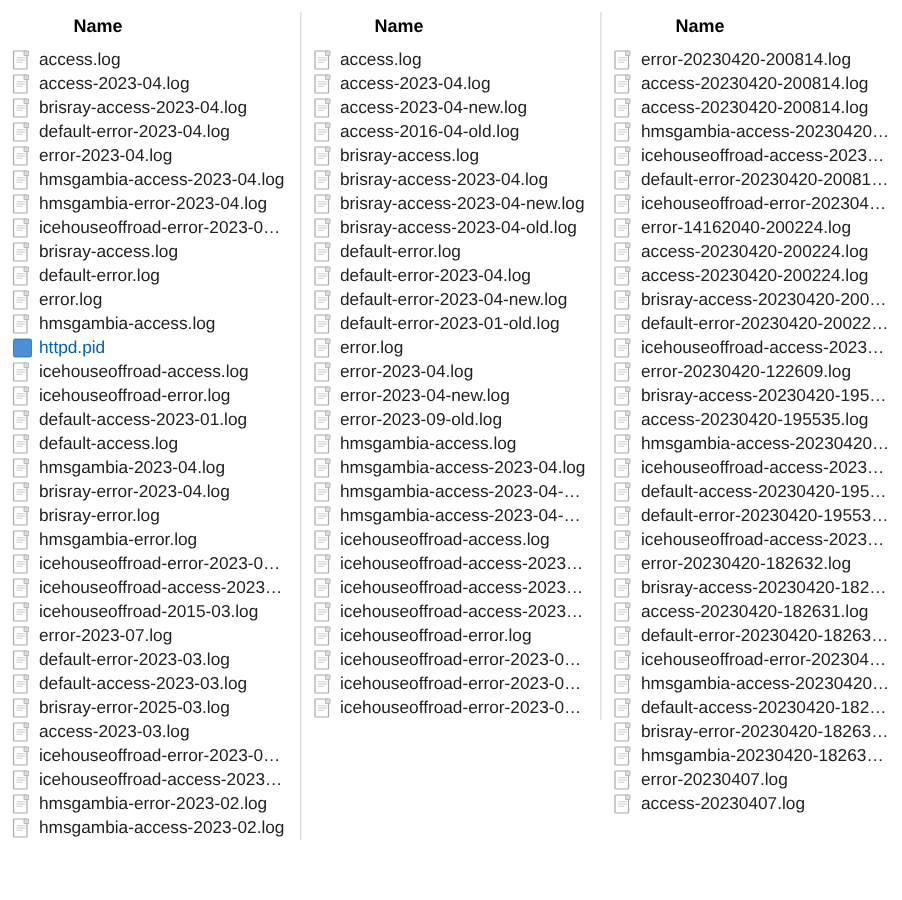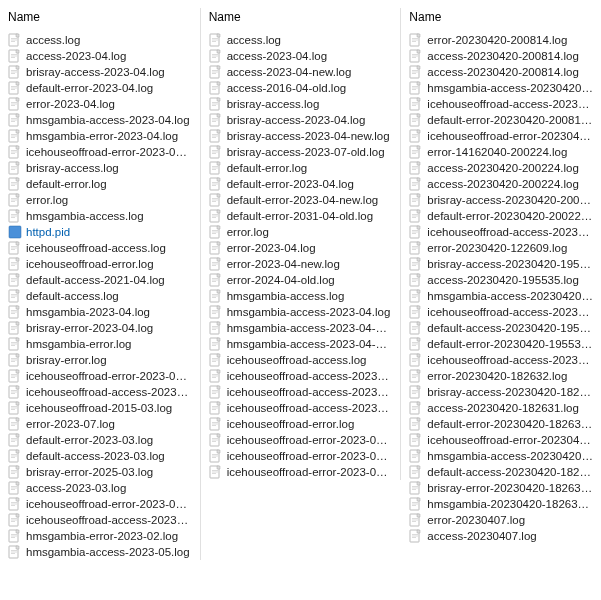--- a/index.html
+++ b/index.html
@@ -21,25 +21,26 @@
     .column {
       flex: 1;
       min-width: 0;
       padding: 0 4px;
       border-right: 1px solid #e0e0e0;
     }
     .column:last-child {
       border-right: none;
     }
     .column-header {
-      font-weight: normal;
+      font-weight: bold;
       font-size: 12px;
       color: #000;
       padding: 2px 4px 6px 4px;
       margin-bottom: 2px;
+      margin-left: 41px;
     }
     .file-item {
       display: flex;
       align-items: center;
       padding: 1px 4px;
       cursor: pointer;
       white-space: nowrap;
       overflow: hidden;
       text-overflow: ellipsis;
     }
@@ -222,21 +223,21 @@
         <span class="file-name">icehouseoffroad-error.log</span>
       </div>
       <div class="file-item">
         <span class="file-icon"><svg viewBox="0 0 14 14" xmlns="http://www.w3.org/2000/svg">
     <rect x="1" y="1" width="9" height="12" rx="0.5" fill="#ffffff" stroke="#aaaaaa" stroke-width="0.8"></rect>
     <polyline points="8,1 11,1 11,4 8,4 8,1" fill="#dddddd" stroke="#aaaaaa" stroke-width="0.5"></polyline>
     <line x1="3" y1="5.5" x2="9" y2="5.5" stroke="#cccccc" stroke-width="0.7"></line>
     <line x1="3" y1="7" x2="9" y2="7" stroke="#cccccc" stroke-width="0.7"></line>
     <line x1="3" y1="8.5" x2="7" y2="8.5" stroke="#cccccc" stroke-width="0.7"></line>
   </svg></span>
-        <span class="file-name">default-access-2021-04.log</span>
+        <span class="file-name">default-access-2023-01.log</span>
       </div>
       <div class="file-item">
         <span class="file-icon"><svg viewBox="0 0 14 14" xmlns="http://www.w3.org/2000/svg">
     <rect x="1" y="1" width="9" height="12" rx="0.5" fill="#ffffff" stroke="#aaaaaa" stroke-width="0.8"></rect>
     <polyline points="8,1 11,1 11,4 8,4 8,1" fill="#dddddd" stroke="#aaaaaa" stroke-width="0.5"></polyline>
     <line x1="3" y1="5.5" x2="9" y2="5.5" stroke="#cccccc" stroke-width="0.7"></line>
     <line x1="3" y1="7" x2="9" y2="7" stroke="#cccccc" stroke-width="0.7"></line>
     <line x1="3" y1="8.5" x2="7" y2="8.5" stroke="#cccccc" stroke-width="0.7"></line>
   </svg></span>
         <span class="file-name">default-access.log</span>
@@ -262,40 +263,40 @@
         <span class="file-name">brisray-error-2023-04.log</span>
       </div>
       <div class="file-item">
         <span class="file-icon"><svg viewBox="0 0 14 14" xmlns="http://www.w3.org/2000/svg">
     <rect x="1" y="1" width="9" height="12" rx="0.5" fill="#ffffff" stroke="#aaaaaa" stroke-width="0.8"></rect>
     <polyline points="8,1 11,1 11,4 8,4 8,1" fill="#dddddd" stroke="#aaaaaa" stroke-width="0.5"></polyline>
     <line x1="3" y1="5.5" x2="9" y2="5.5" stroke="#cccccc" stroke-width="0.7"></line>
     <line x1="3" y1="7" x2="9" y2="7" stroke="#cccccc" stroke-width="0.7"></line>
     <line x1="3" y1="8.5" x2="7" y2="8.5" stroke="#cccccc" stroke-width="0.7"></line>
   </svg></span>
+        <span class="file-name">brisray-error.log</span>
+      </div>
+      <div class="file-item">
+        <span class="file-icon"><svg viewBox="0 0 14 14" xmlns="http://www.w3.org/2000/svg">
+    <rect x="1" y="1" width="9" height="12" rx="0.5" fill="#ffffff" stroke="#aaaaaa" stroke-width="0.8"></rect>
+    <polyline points="8,1 11,1 11,4 8,4 8,1" fill="#dddddd" stroke="#aaaaaa" stroke-width="0.5"></polyline>
+    <line x1="3" y1="5.5" x2="9" y2="5.5" stroke="#cccccc" stroke-width="0.7"></line>
+    <line x1="3" y1="7" x2="9" y2="7" stroke="#cccccc" stroke-width="0.7"></line>
+    <line x1="3" y1="8.5" x2="7" y2="8.5" stroke="#cccccc" stroke-width="0.7"></line>
+  </svg></span>
         <span class="file-name">hmsgambia-error.log</span>
       </div>
       <div class="file-item">
         <span class="file-icon"><svg viewBox="0 0 14 14" xmlns="http://www.w3.org/2000/svg">
     <rect x="1" y="1" width="9" height="12" rx="0.5" fill="#ffffff" stroke="#aaaaaa" stroke-width="0.8"></rect>
     <polyline points="8,1 11,1 11,4 8,4 8,1" fill="#dddddd" stroke="#aaaaaa" stroke-width="0.5"></polyline>
     <line x1="3" y1="5.5" x2="9" y2="5.5" stroke="#cccccc" stroke-width="0.7"></line>
     <line x1="3" y1="7" x2="9" y2="7" stroke="#cccccc" stroke-width="0.7"></line>
     <line x1="3" y1="8.5" x2="7" y2="8.5" stroke="#cccccc" stroke-width="0.7"></line>
   </svg></span>
-        <span class="file-name">brisray-error.log</span>
-      </div>
-      <div class="file-item">
-        <span class="file-icon"><svg viewBox="0 0 14 14" xmlns="http://www.w3.org/2000/svg">
-    <rect x="1" y="1" width="9" height="12" rx="0.5" fill="#ffffff" stroke="#aaaaaa" stroke-width="0.8"></rect>
-    <polyline points="8,1 11,1 11,4 8,4 8,1" fill="#dddddd" stroke="#aaaaaa" stroke-width="0.5"></polyline>
-    <line x1="3" y1="5.5" x2="9" y2="5.5" stroke="#cccccc" stroke-width="0.7"></line>
-    <line x1="3" y1="7" x2="9" y2="7" stroke="#cccccc" stroke-width="0.7"></line>
-    <line x1="3" y1="8.5" x2="7" y2="8.5" stroke="#cccccc" stroke-width="0.7"></line>
-  </svg></span>
         <span class="file-name">icehouseoffroad-error-2023-03.log</span>
       </div>
       <div class="file-item">
         <span class="file-icon"><svg viewBox="0 0 14 14" xmlns="http://www.w3.org/2000/svg">
     <rect x="1" y="1" width="9" height="12" rx="0.5" fill="#ffffff" stroke="#aaaaaa" stroke-width="0.8"></rect>
     <polyline points="8,1 11,1 11,4 8,4 8,1" fill="#dddddd" stroke="#aaaaaa" stroke-width="0.5"></polyline>
     <line x1="3" y1="5.5" x2="9" y2="5.5" stroke="#cccccc" stroke-width="0.7"></line>
     <line x1="3" y1="7" x2="9" y2="7" stroke="#cccccc" stroke-width="0.7"></line>
     <line x1="3" y1="8.5" x2="7" y2="8.5" stroke="#cccccc" stroke-width="0.7"></line>
   </svg></span>
@@ -392,21 +393,21 @@
         <span class="file-name">hmsgambia-error-2023-02.log</span>
       </div>
       <div class="file-item">
         <span class="file-icon"><svg viewBox="0 0 14 14" xmlns="http://www.w3.org/2000/svg">
     <rect x="1" y="1" width="9" height="12" rx="0.5" fill="#ffffff" stroke="#aaaaaa" stroke-width="0.8"></rect>
     <polyline points="8,1 11,1 11,4 8,4 8,1" fill="#dddddd" stroke="#aaaaaa" stroke-width="0.5"></polyline>
     <line x1="3" y1="5.5" x2="9" y2="5.5" stroke="#cccccc" stroke-width="0.7"></line>
     <line x1="3" y1="7" x2="9" y2="7" stroke="#cccccc" stroke-width="0.7"></line>
     <line x1="3" y1="8.5" x2="7" y2="8.5" stroke="#cccccc" stroke-width="0.7"></line>
   </svg></span>
-        <span class="file-name">hmsgambia-access-2023-05.log</span>
+        <span class="file-name">hmsgambia-access-2023-02.log</span>
       </div>
     </div>
     <div class="column">
       <div class="column-header">Name</div>
       <div class="file-item">
         <span class="file-icon"><svg viewBox="0 0 14 14" xmlns="http://www.w3.org/2000/svg">
     <rect x="1" y="1" width="9" height="12" rx="0.5" fill="#ffffff" stroke="#aaaaaa" stroke-width="0.8"></rect>
     <polyline points="8,1 11,1 11,4 8,4 8,1" fill="#dddddd" stroke="#aaaaaa" stroke-width="0.5"></polyline>
     <line x1="3" y1="5.5" x2="9" y2="5.5" stroke="#cccccc" stroke-width="0.7"></line>
     <line x1="3" y1="7" x2="9" y2="7" stroke="#cccccc" stroke-width="0.7"></line>
@@ -475,21 +476,21 @@
         <span class="file-name">brisray-access-2023-04-new.log</span>
       </div>
       <div class="file-item">
         <span class="file-icon"><svg viewBox="0 0 14 14" xmlns="http://www.w3.org/2000/svg">
     <rect x="1" y="1" width="9" height="12" rx="0.5" fill="#ffffff" stroke="#aaaaaa" stroke-width="0.8"></rect>
     <polyline points="8,1 11,1 11,4 8,4 8,1" fill="#dddddd" stroke="#aaaaaa" stroke-width="0.5"></polyline>
     <line x1="3" y1="5.5" x2="9" y2="5.5" stroke="#cccccc" stroke-width="0.7"></line>
     <line x1="3" y1="7" x2="9" y2="7" stroke="#cccccc" stroke-width="0.7"></line>
     <line x1="3" y1="8.5" x2="7" y2="8.5" stroke="#cccccc" stroke-width="0.7"></line>
   </svg></span>
-        <span class="file-name">brisray-access-2023-07-old.log</span>
+        <span class="file-name">brisray-access-2023-04-old.log</span>
       </div>
       <div class="file-item">
         <span class="file-icon"><svg viewBox="0 0 14 14" xmlns="http://www.w3.org/2000/svg">
     <rect x="1" y="1" width="9" height="12" rx="0.5" fill="#ffffff" stroke="#aaaaaa" stroke-width="0.8"></rect>
     <polyline points="8,1 11,1 11,4 8,4 8,1" fill="#dddddd" stroke="#aaaaaa" stroke-width="0.5"></polyline>
     <line x1="3" y1="5.5" x2="9" y2="5.5" stroke="#cccccc" stroke-width="0.7"></line>
     <line x1="3" y1="7" x2="9" y2="7" stroke="#cccccc" stroke-width="0.7"></line>
     <line x1="3" y1="8.5" x2="7" y2="8.5" stroke="#cccccc" stroke-width="0.7"></line>
   </svg></span>
         <span class="file-name">default-error.log</span>
@@ -515,21 +516,21 @@
         <span class="file-name">default-error-2023-04-new.log</span>
       </div>
       <div class="file-item">
         <span class="file-icon"><svg viewBox="0 0 14 14" xmlns="http://www.w3.org/2000/svg">
     <rect x="1" y="1" width="9" height="12" rx="0.5" fill="#ffffff" stroke="#aaaaaa" stroke-width="0.8"></rect>
     <polyline points="8,1 11,1 11,4 8,4 8,1" fill="#dddddd" stroke="#aaaaaa" stroke-width="0.5"></polyline>
     <line x1="3" y1="5.5" x2="9" y2="5.5" stroke="#cccccc" stroke-width="0.7"></line>
     <line x1="3" y1="7" x2="9" y2="7" stroke="#cccccc" stroke-width="0.7"></line>
     <line x1="3" y1="8.5" x2="7" y2="8.5" stroke="#cccccc" stroke-width="0.7"></line>
   </svg></span>
-        <span class="file-name">default-error-2031-04-old.log</span>
+        <span class="file-name">default-error-2023-01-old.log</span>
       </div>
       <div class="file-item">
         <span class="file-icon"><svg viewBox="0 0 14 14" xmlns="http://www.w3.org/2000/svg">
     <rect x="1" y="1" width="9" height="12" rx="0.5" fill="#ffffff" stroke="#aaaaaa" stroke-width="0.8"></rect>
     <polyline points="8,1 11,1 11,4 8,4 8,1" fill="#dddddd" stroke="#aaaaaa" stroke-width="0.5"></polyline>
     <line x1="3" y1="5.5" x2="9" y2="5.5" stroke="#cccccc" stroke-width="0.7"></line>
     <line x1="3" y1="7" x2="9" y2="7" stroke="#cccccc" stroke-width="0.7"></line>
     <line x1="3" y1="8.5" x2="7" y2="8.5" stroke="#cccccc" stroke-width="0.7"></line>
   </svg></span>
         <span class="file-name">error.log</span>
@@ -555,21 +556,21 @@
         <span class="file-name">error-2023-04-new.log</span>
       </div>
       <div class="file-item">
         <span class="file-icon"><svg viewBox="0 0 14 14" xmlns="http://www.w3.org/2000/svg">
     <rect x="1" y="1" width="9" height="12" rx="0.5" fill="#ffffff" stroke="#aaaaaa" stroke-width="0.8"></rect>
     <polyline points="8,1 11,1 11,4 8,4 8,1" fill="#dddddd" stroke="#aaaaaa" stroke-width="0.5"></polyline>
     <line x1="3" y1="5.5" x2="9" y2="5.5" stroke="#cccccc" stroke-width="0.7"></line>
     <line x1="3" y1="7" x2="9" y2="7" stroke="#cccccc" stroke-width="0.7"></line>
     <line x1="3" y1="8.5" x2="7" y2="8.5" stroke="#cccccc" stroke-width="0.7"></line>
   </svg></span>
-        <span class="file-name">error-2024-04-old.log</span>
+        <span class="file-name">error-2023-09-old.log</span>
       </div>
       <div class="file-item">
         <span class="file-icon"><svg viewBox="0 0 14 14" xmlns="http://www.w3.org/2000/svg">
     <rect x="1" y="1" width="9" height="12" rx="0.5" fill="#ffffff" stroke="#aaaaaa" stroke-width="0.8"></rect>
     <polyline points="8,1 11,1 11,4 8,4 8,1" fill="#dddddd" stroke="#aaaaaa" stroke-width="0.5"></polyline>
     <line x1="3" y1="5.5" x2="9" y2="5.5" stroke="#cccccc" stroke-width="0.7"></line>
     <line x1="3" y1="7" x2="9" y2="7" stroke="#cccccc" stroke-width="0.7"></line>
     <line x1="3" y1="8.5" x2="7" y2="8.5" stroke="#cccccc" stroke-width="0.7"></line>
   </svg></span>
         <span class="file-name">hmsgambia-access.log</span>

